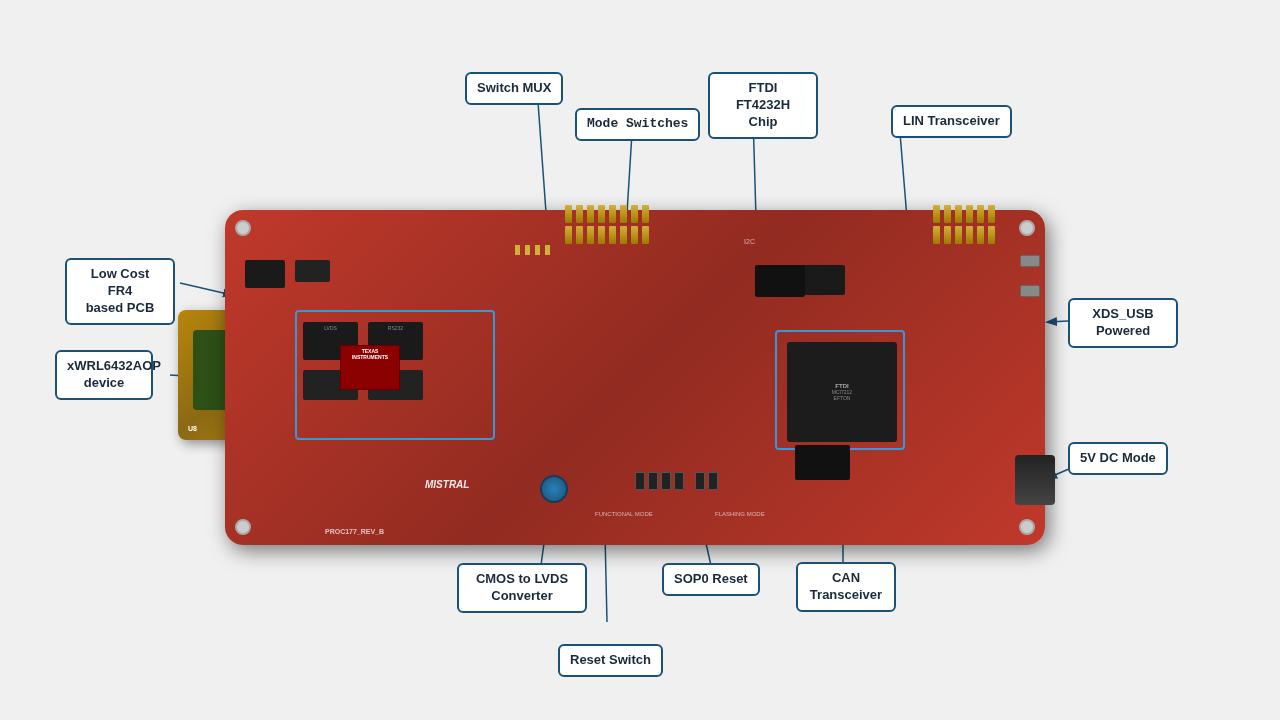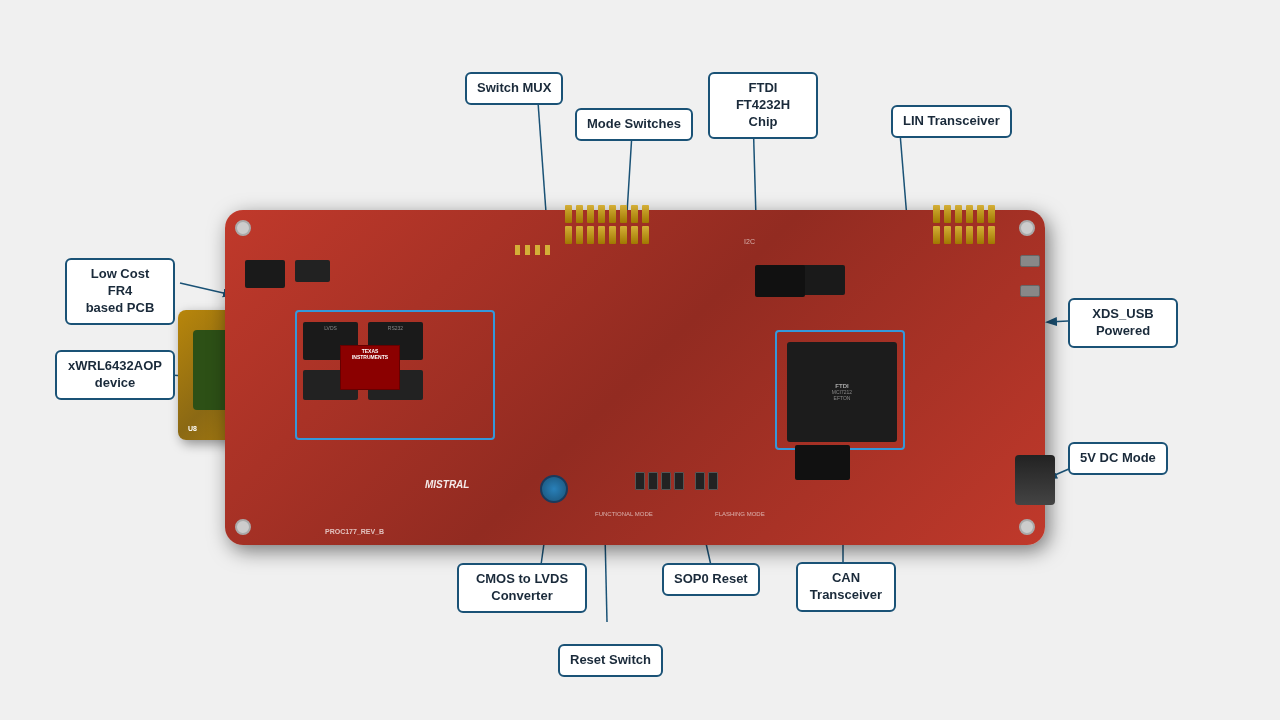--- a/index.html
+++ b/index.html
@@ -286,37 +286,37 @@
 
   <div style="position:absolute;bottom:28px;left:370px;font-size:6px;color:rgba(255,255,255,0.6);">FUNCTIONAL MODE</div>
   <div style="position:absolute;bottom:28px;left:490px;font-size:6px;color:rgba(255,255,255,0.6);">FLASHING MODE</div>
 
 </div>
 
 <div class="annotation" style="left:465px;top:72px;">
   <span>Switch MUX</span>
 </div>
 
-<div class="annotation" style="left:575px;top:108px;">
+<div class="annotation" style="left:575px;top:108px;font-family:Liberation Mono, monospace;">
   <span>Mode Switches</span>
 </div>
 
 <div class="annotation" style="left:708px;top:72px;white-space:normal;width:110px;">
   FTDI FT4232H<br>Chip
 </div>
 
 <div class="annotation" style="left:855px;top:105px;margin-left:36px;">
   <span>LIN Transceiver</span>
 </div>
 
 <div class="annotation" style="left:65px;top:258px;white-space:normal;width:110px;">
   Low Cost FR4<br>based PCB
 </div>
 
-<div class="annotation" style="left:55px;top:350px;white-space:normal;width:120px;">
+<div class="annotation" style="left:55px;top:350px;white-space:normal;width:98px;">
   xWRL6432AOP<br>device
 </div>
 
 <div class="annotation" style="left:1068px;top:298px;white-space:normal;width:110px;">
   XDS_USB<br>Powered
 </div>
 
 <div class="annotation" style="left:1068px;top:442px;">
   <span>5V DC Mode</span>
 </div>

